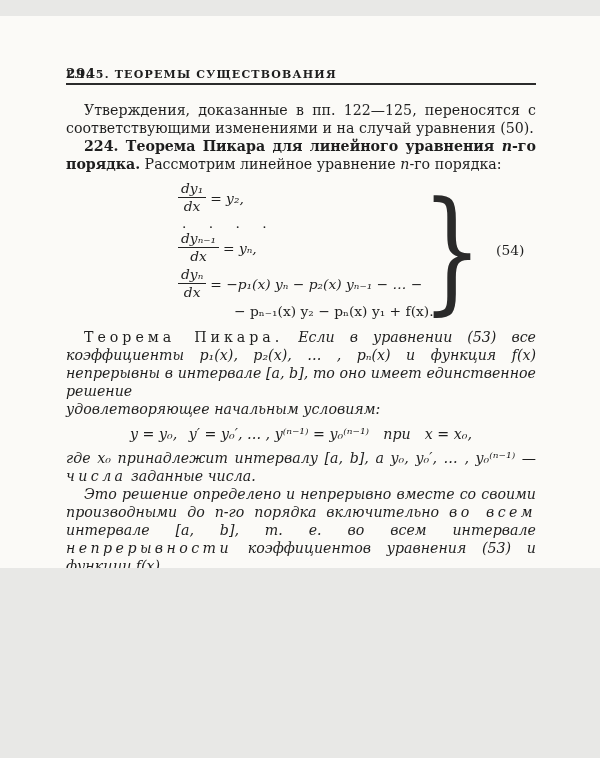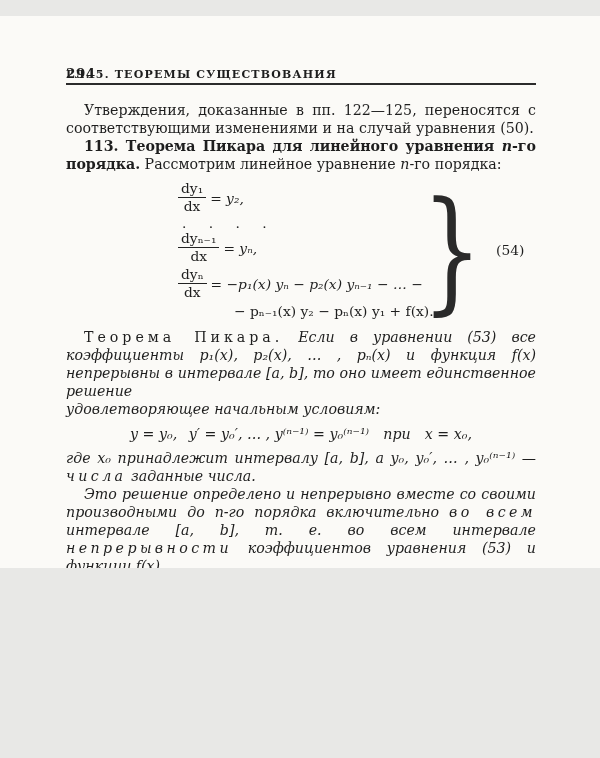--- a/index.html
+++ b/index.html
@@ -45,21 +45,21 @@
   .eqlabel {
     position: absolute; right: 0; top: 0;
     font-style: normal;
   }
   .eqcenter { text-align: center; font-style: italic; margin: 7px 0 6px 0; }
 
   
   .system { position: relative; margin: 8px 0 9px 112px; font-size: 13.8px; }
   .sys-row { display: flex; align-items: center; margin-bottom: 3px; }
   .frac { display: inline-flex; flex-direction: column; text-align: center;
-          line-height: 15px; }
+          font-style: italic; line-height: 15px; }
   .frac .num { border-bottom: 1px solid #222; padding: 0 3px 1px 3px; }
   .frac .den { padding-top: 1px; }
   .sys-rhs { font-style: italic; margin-left: 4px; }
   .sys-dots { letter-spacing: 9px; margin: 1px 0 2px 4px; line-height: 12px; }
   .sys-cont { margin: 0 0 2px 56px; line-height: 16px; }
   .brace {
     position: absolute; left: 232px; top: 50%;
     transform: translateY(-50%) scale(0.72, 1.0);
     font-size: 132px; line-height: 1; font-weight: 300;
     font-family: "DejaVu Serif", serif; color: #2a2a2a;
@@ -82,21 +82,21 @@
     <span class="pagenum">294</span>
     <span class="chapter">ГЛ. 5. ТЕОРЕМЫ СУЩЕСТВОВАНИЯ</span>
   </div>
   <hr class="headrule">
 
   <p class="body indent">
     <span>Утверждения, доказанные в пп. 122—125, переносятся с соответствующими изменениями и на случай уравнения (50).</span>
   </p>
 
   <p class="body indent">
-    <span class="b">113. Теорема Пикара для линейного уравнения </span><span class="bi">n</span><span class="b">-го порядка.</span><span> Рассмотрим линейное уравнение </span><span class="it">n</span><span>-го порядка:</span>
+    <span class="b">224. Теорема Пикара для линейного уравнения </span><span class="bi">n</span><span class="b">-го порядка.</span><span> Рассмотрим линейное уравнение </span><span class="it">n</span><span>-го порядка:</span>
   </p>
 
 
 
   <div class="system">
     <div class="sys-row">
       <span class="frac">
         <span class="num">dy₁</span>
         <span class="den">dx</span>
       </span>

